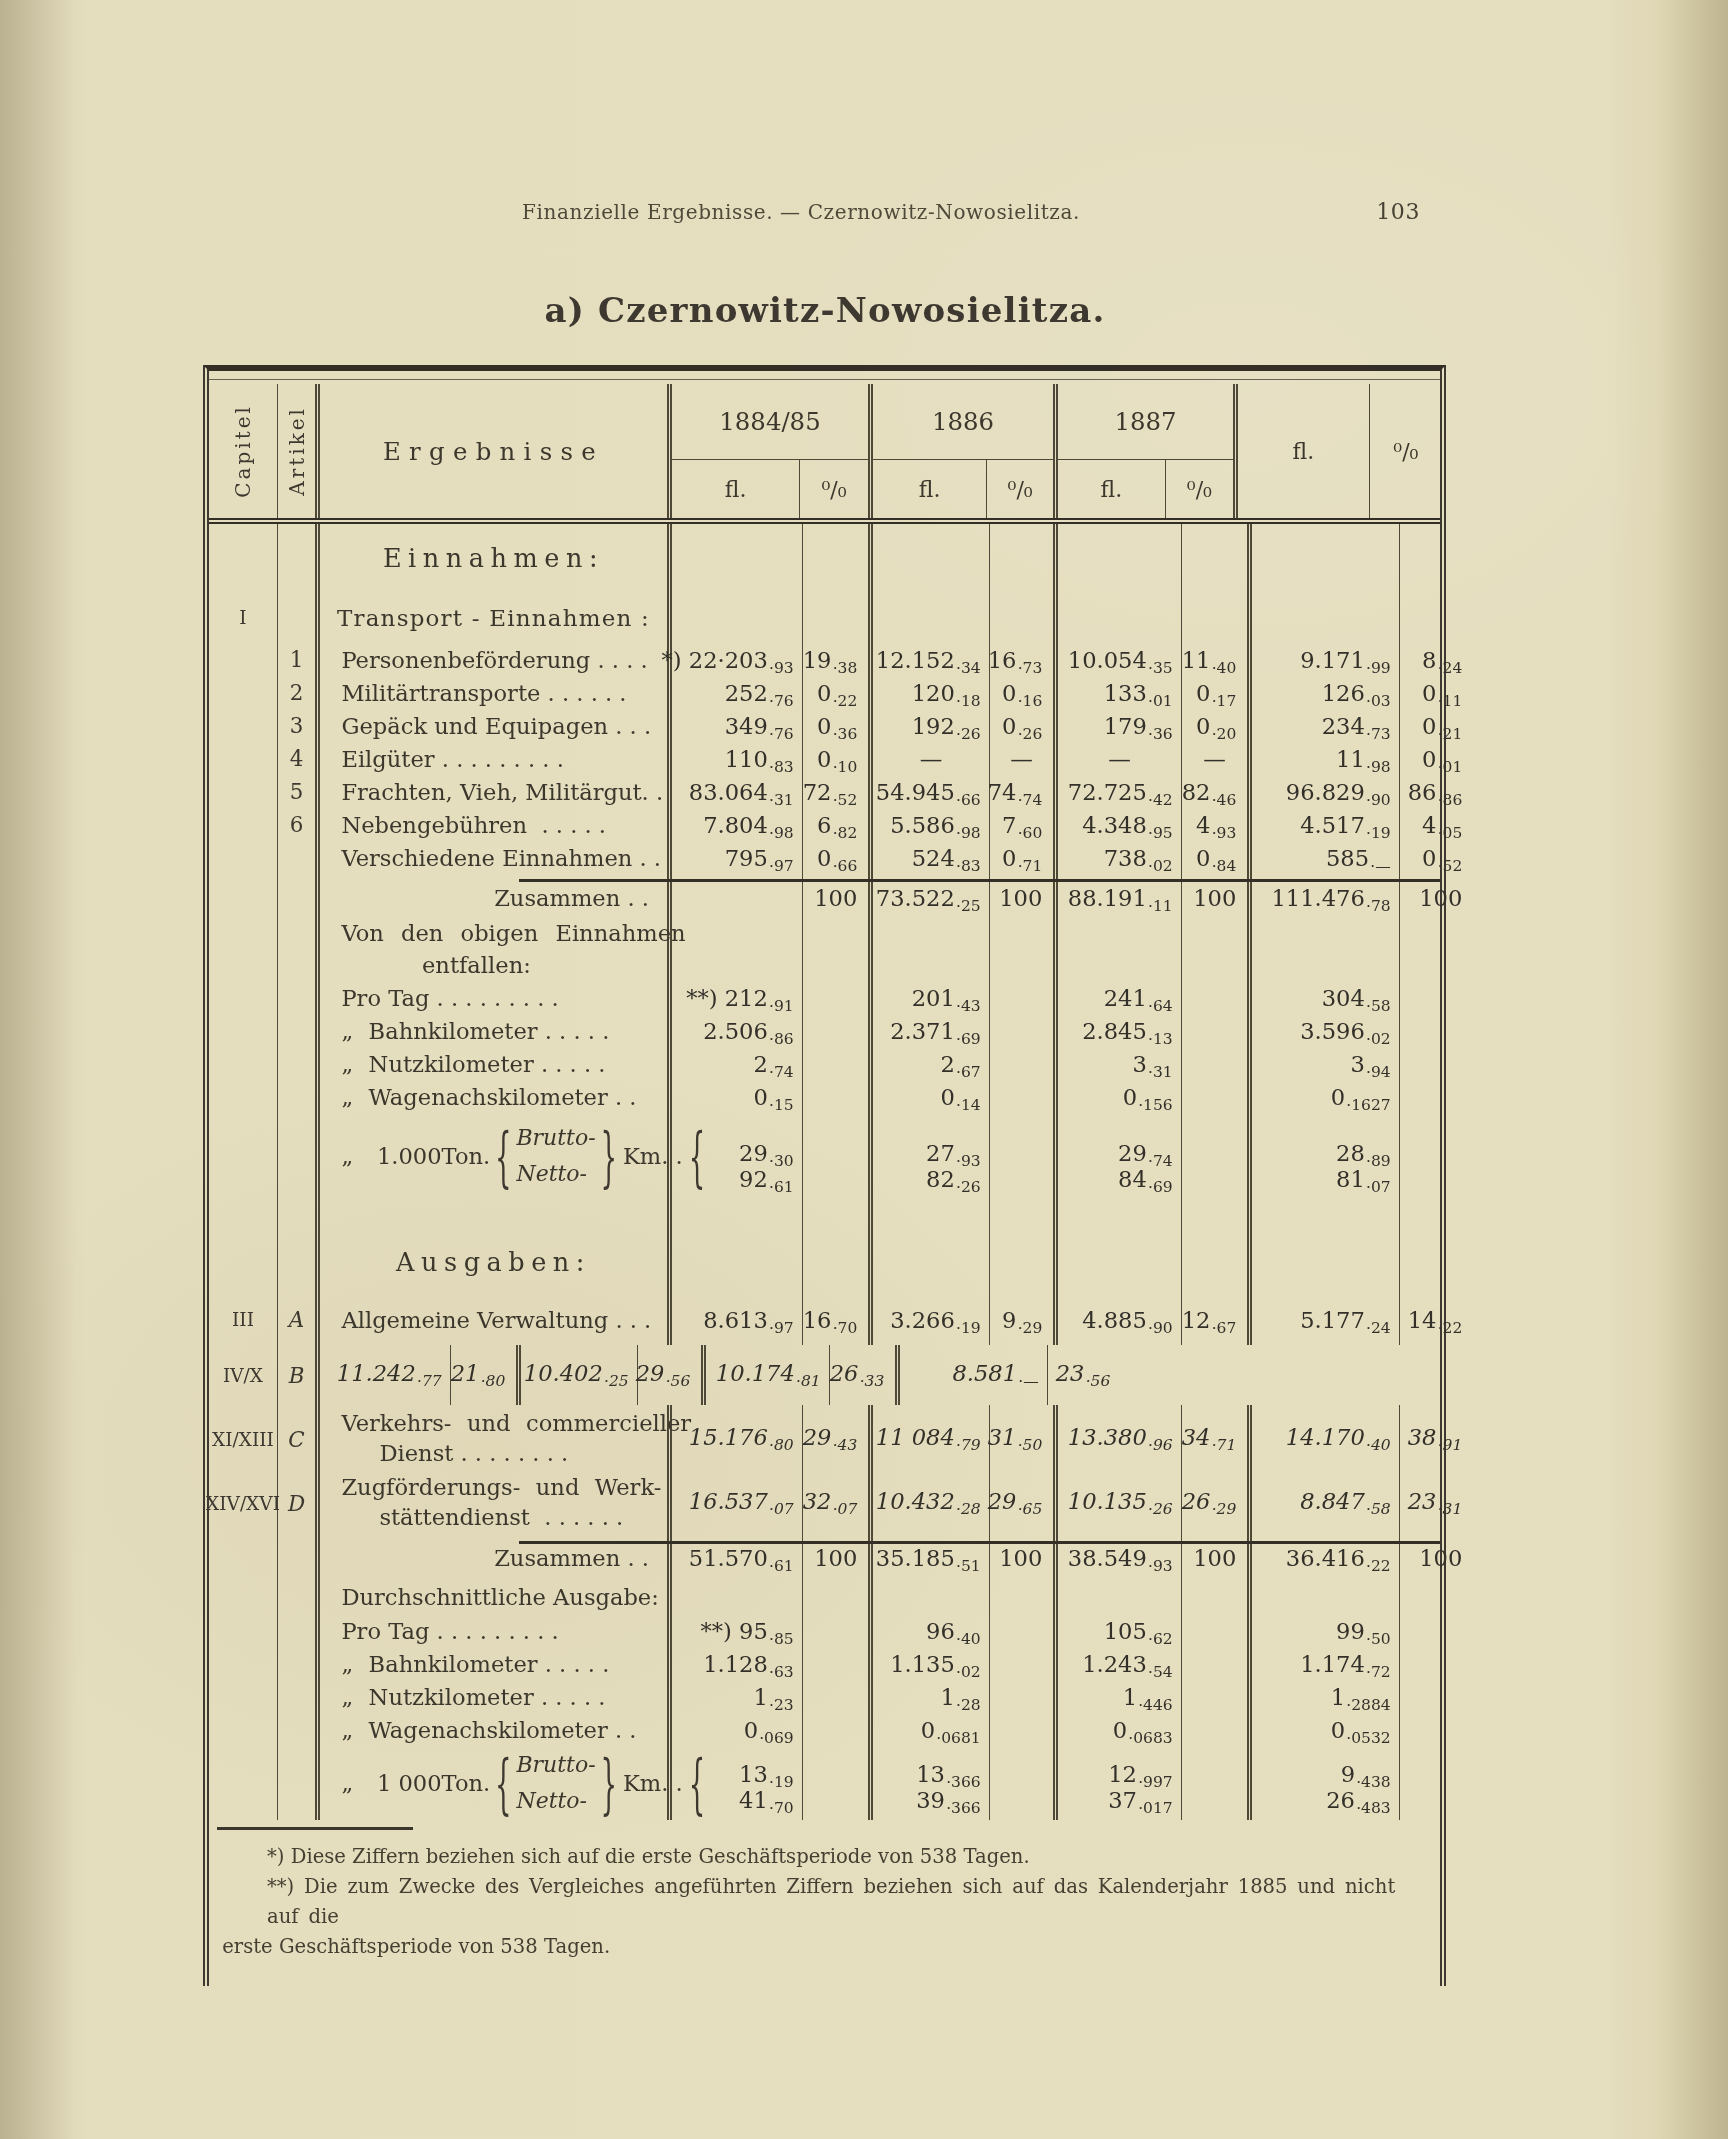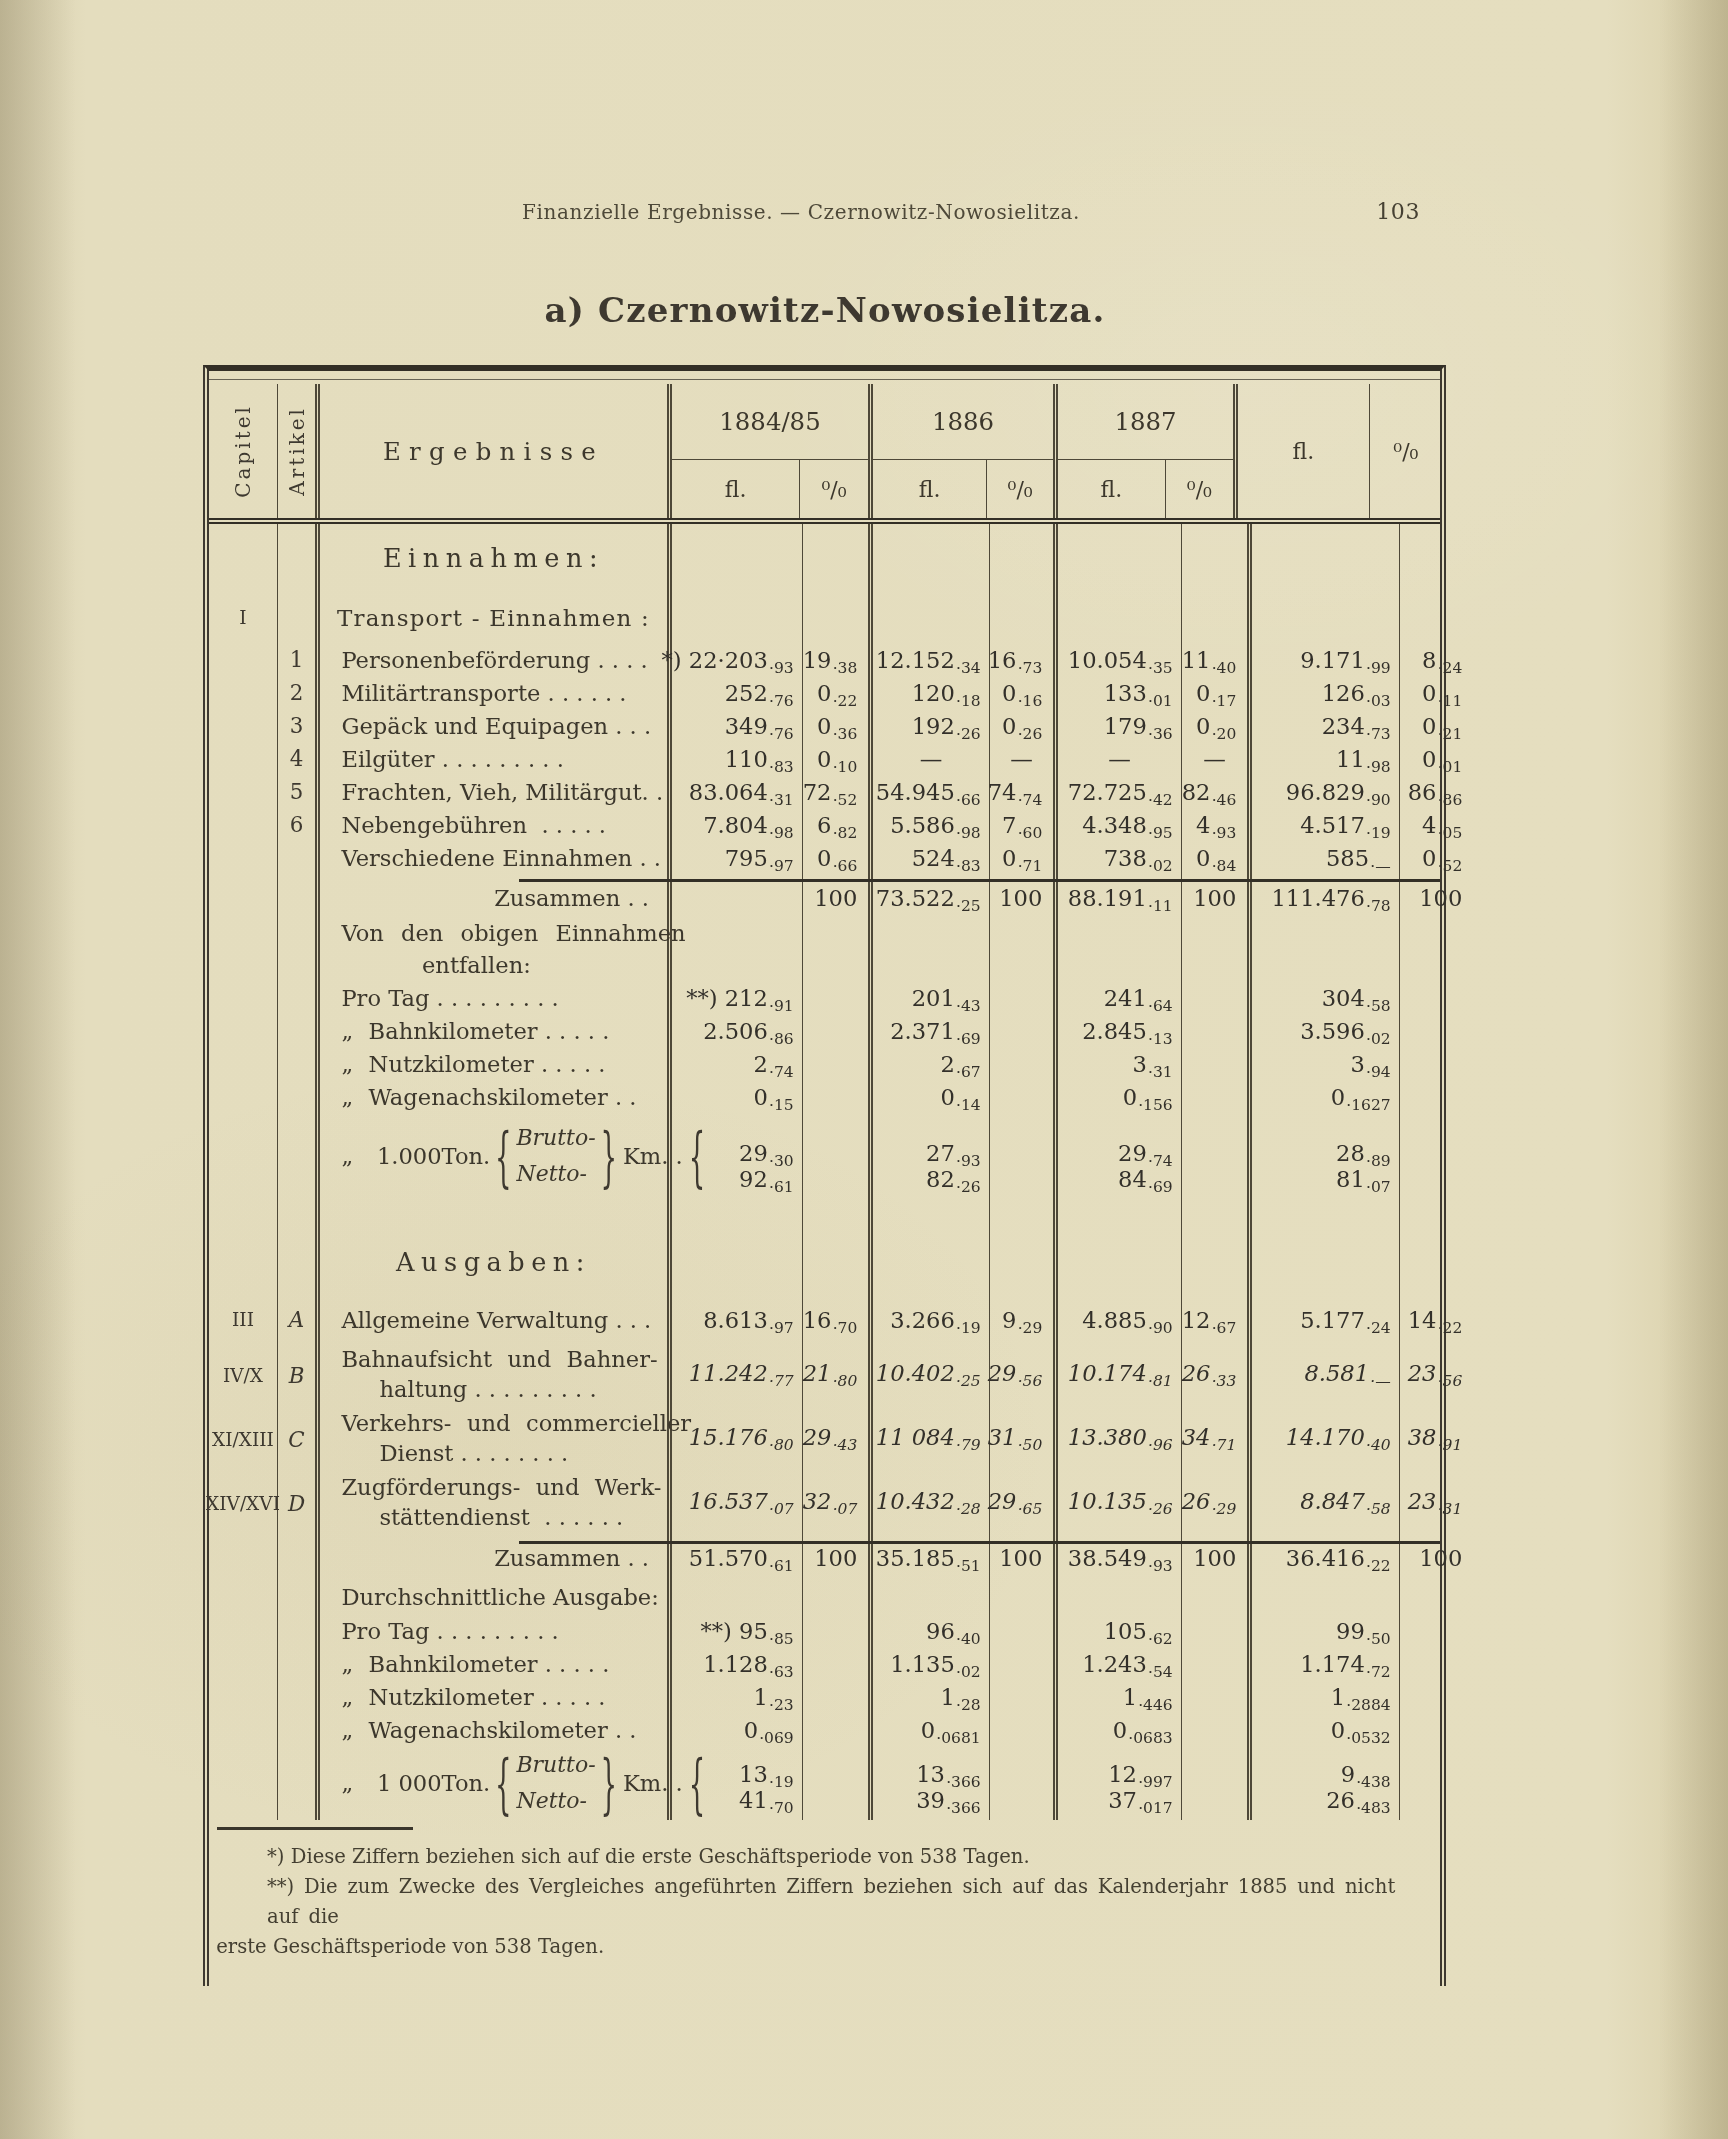--- a/index.html
+++ b/index.html
@@ -95,21 +95,21 @@
   .stack{display:flex;flex-direction:column;gap:14.3px;font-size:22px;line-height:1;font-style:italic;}
   .km{margin:0 1.2px;}
   .r-ton .vc,.r-ton2 .vc{flex-direction:column;align-items:flex-end;padding:7.1px 8.3px;}
 
   
   .tfoot{padding:4.8px 15.5px 24px 6px;position:relative;}
   .fnrule{width:196px;height:2.4px;background:#3a362c;margin:2.4px 0 12px 2.4px;}
   .fn{margin:0;font-size:19.6px;line-height:30px;color:#443f31;}
   .fn1{padding-left:52px;}
   .fn2{padding-left:52px;word-spacing:3.6px;}
-  .fn3{padding-left:1.2px;}
+  .fn3{padding-left:1.2px;margin-left:6px;}
 </style>
 </head>
 <body>
 
 <div class="page">
   <div class="edge edge-left"></div>
   <div class="edge edge-right"></div>
 
   <div class="running-head">
     <span class="rh-text">Finanzielle Ergebnisse. — Czernowitz-Nowosielitza.</span>
@@ -731,21 +731,20 @@
             <span class="num"><span>14</span><span class="sb">·22</span></span>
           </div>
         </div>
         <div class="row r-data2">
           <div class="cell c1 b1 cc">
             <span>IV/X</span>
           </div>
           <div class="cell c2 b2 cc art it">
             <span>B</span>
           </div>
-          <div class="cell c3 b2 lc"><span class="l1">Bahnaufsicht und Bahner-</span><span class="l2">haltung . . . . . . . . .</span></div>
           <div class="cell c4 b1 vc">
             <span class="num"><span>11.242</span><span class="sb">·77</span></span>
           </div>
           <div class="cell c5 b2 vc pc">
             <span class="num"><span>21</span><span class="sb">·80</span></span>
           </div>
           <div class="cell c6 b1 vc">
             <span class="num"><span>10.402</span><span class="sb">·25</span></span>
           </div>
           <div class="cell c7 b2 vc pc">

